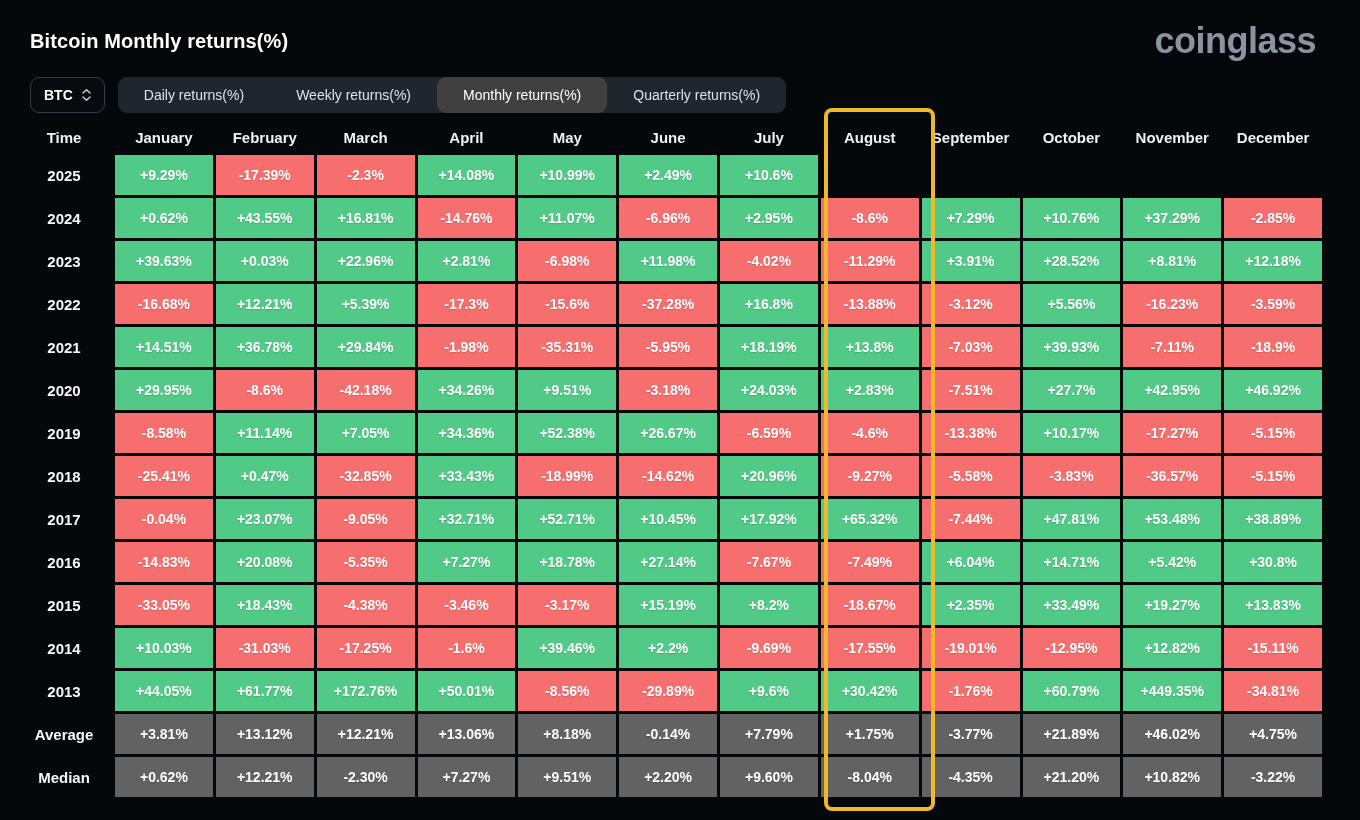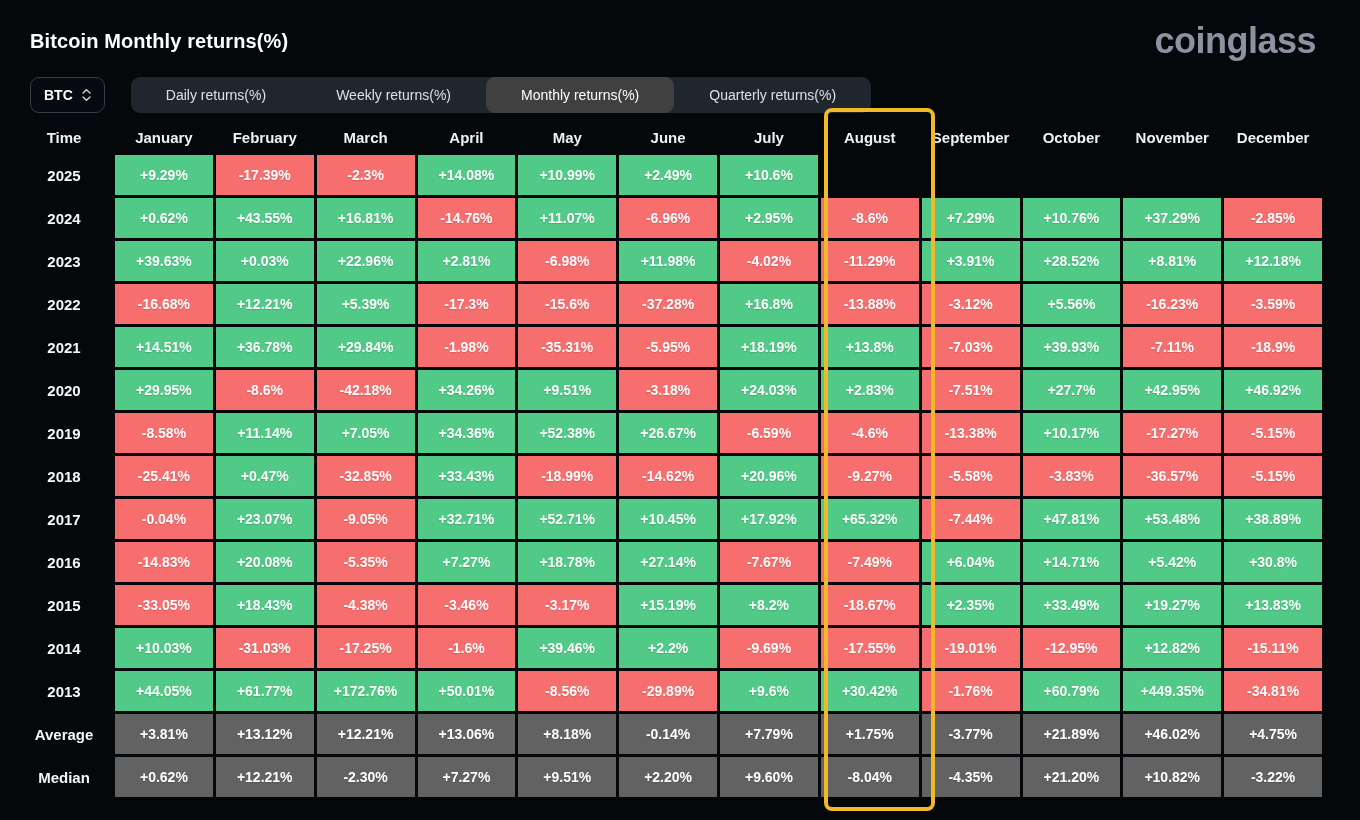--- a/index.html
+++ b/index.html
@@ -18,38 +18,38 @@
     position:relative;
   }
   .page{padding-top:26px;}
   .top-bar{
     display:flex;justify-content:space-between;align-items:center;
     padding:0 44px 0 30px;height:30px;gap:37px;
   }
   .page-title{font-size:20px;font-weight:700;color:#ffffff;letter-spacing:0.1px;}
   .brand{font-size:36px;font-weight:700;color:#8b93a1;letter-spacing:-0.5px;}
   .controls{
-    display:flex;align-items:center;gap:26px;
+    display:flex;align-items:center;gap:13px;
     margin:20px 0 0 30px;height:37px;
   }
   .symbol-select{
     display:inline-flex;align-items:center;gap:9px;
     height:36px;padding:0 13px;
     border:1px solid #363d47;border-radius:9px;
     background:#070a0e;color:#fff;
     font-size:14px;font-weight:700;cursor:pointer;
   }
   .chevrons{display:inline-flex;flex-direction:column;gap:2px;}
   .tab-bar{
     display:inline-flex;align-items:stretch;
     background:#20262d;border-radius:9px;height:36px;
   }
   .tab{
     display:flex;align-items:center;
-    padding:0 35px;border-radius:9px;
+    padding:0 26px;border-radius:9px;
     font-size:14px;color:#dde1e7;cursor:pointer;white-space:nowrap;
   }
   .tab.active{background:#404040;color:#ffffff;}
   .table-wrap{position:relative;margin:9px 38px 0 16px;}
   .grid{
     display:grid;
     grid-template-columns:96px repeat(12,1fr);
     grid-template-rows:30px;
     grid-auto-rows:40px;
     gap:3px;

